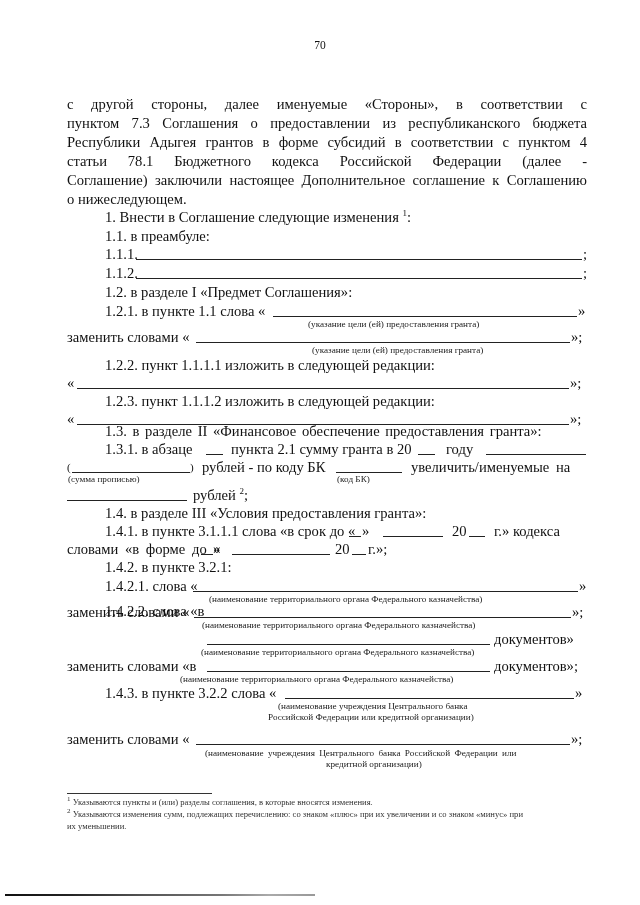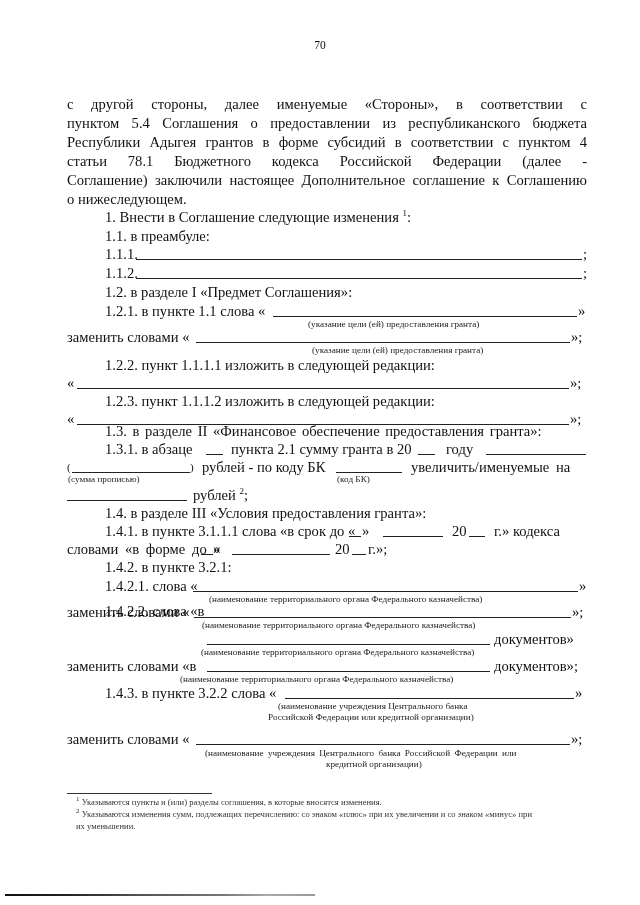--- a/index.html
+++ b/index.html
@@ -3,36 +3,36 @@
 <meta charset="utf-8">
 <style>
   html, body { margin: 0; padding: 0; background: #ffffff; }
   body { width: 640px; height: 905px; position: relative; overflow: hidden;
          font-family: "Liberation Serif", "DejaVu Serif", serif; color: #111; }
   .ln { position: absolute; font-size: 14.6px; line-height: 19px; white-space: pre; }
   .just { position: absolute; left: 67px; width: 520px; font-size: 14.6px; line-height: 19px;
           text-align: justify; text-align-last: justify; white-space: nowrap; }
   .just-last { position: absolute; left: 67px; font-size: 14.6px; line-height: 19px; white-space: nowrap; }
   .cap { position: absolute; font-size: 9.2px; line-height: 11px; white-space: pre; color: #222; }
-  .fn { position: absolute; left: 76px; font-size: 8.6px; line-height: 11px; color: #333; white-space: nowrap; }
+  .fn { position: absolute; left: 67px; font-size: 8.6px; line-height: 11px; color: #333; white-space: nowrap; }
   .ul { position: absolute; border-bottom: 1px solid #222; height: 0; }
   .sup { font-size: 9px; vertical-align: super; line-height: 0; }
   .pagenum { position: absolute; top: 39px; left: 0; width: 640px; text-align: center; font-size: 11.5px; }
   .hr-fn { position: absolute; left: 67px; top: 793px; width: 145px; border-top: 1px solid #333; }
   .scanbar { position: absolute; left: 5px; top: 894px; width: 310px; height: 2px;
              background: linear-gradient(90deg, #111 0%, #222 20%, #555 45%, #777 70%, #aaa 85%, #999 100%); }
 </style>
 </head>
 <body>
 
 <div class="pagenum">70</div>
 
 <div>
   <div class="just" style="top:95px">с другой стороны, далее именуемые «Стороны», в соответствии с</div>
-  <div class="just" style="top:114px">пунктом 5.4 Соглашения о предоставлении из республиканского бюджета</div>
+  <div class="just" style="top:114px">пунктом 7.3 Соглашения о предоставлении из республиканского бюджета</div>
   <div class="just" style="top:133px">Республики Адыгея грантов в форме субсидий в соответствии с пунктом 4</div>
   <div class="just" style="top:152px">статьи 78.1 Бюджетного кодекса Российской Федерации (далее -</div>
   <div class="just" style="top:171px">Соглашение) заключили настоящее Дополнительное соглашение к Соглашению</div>
   <div class="just-last" style="top:190px">о нижеследующем.</div>
 </div>
 
 <div class="ln" style="top:208px; left:105px"><span>1. Внести в Соглашение следующие изменения</span> <span class="sup">1</span><span>:</span></div>
 
 <div class="ln" style="top:227px; left:105px">1.1. в преамбуле:</div>
 

